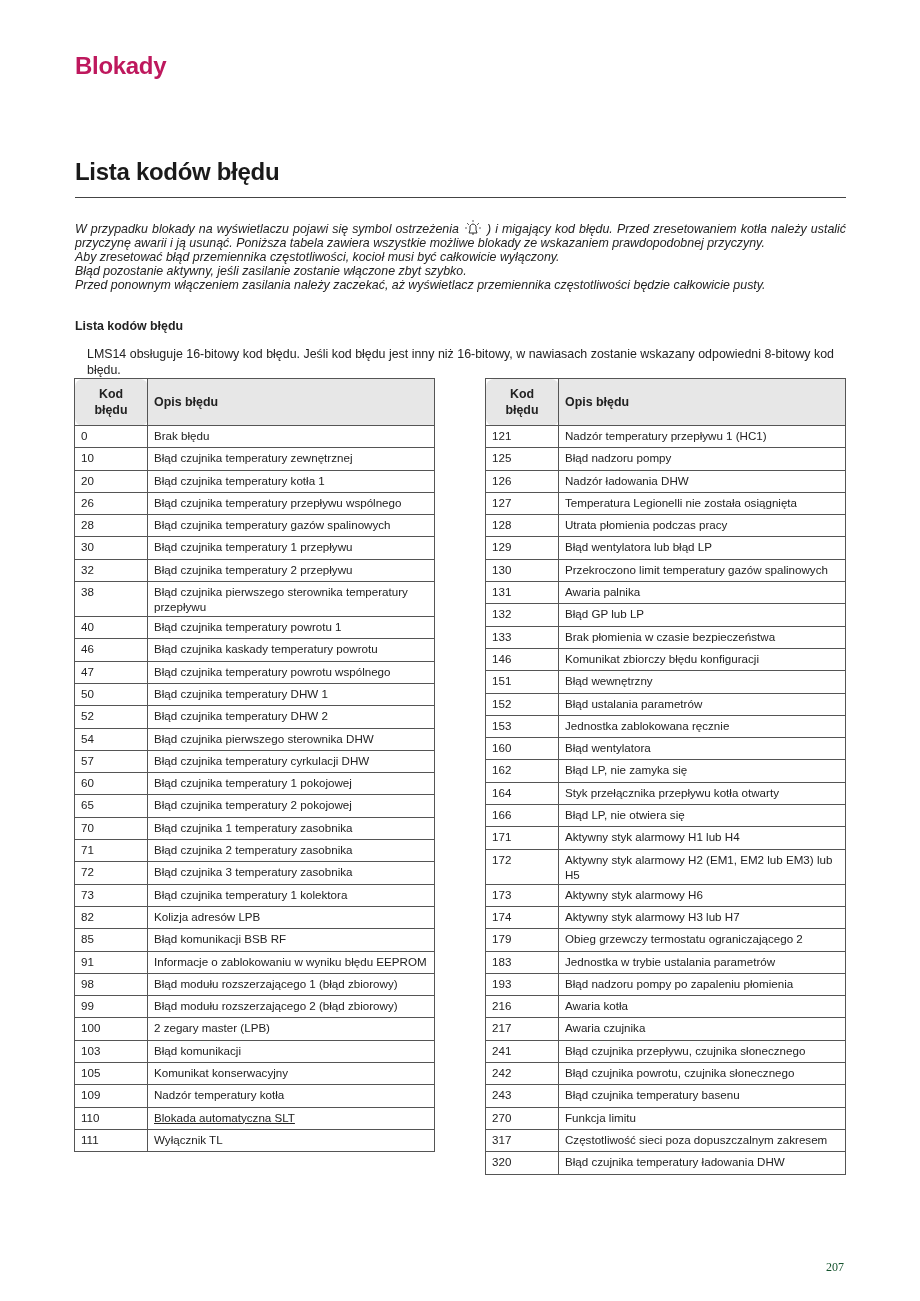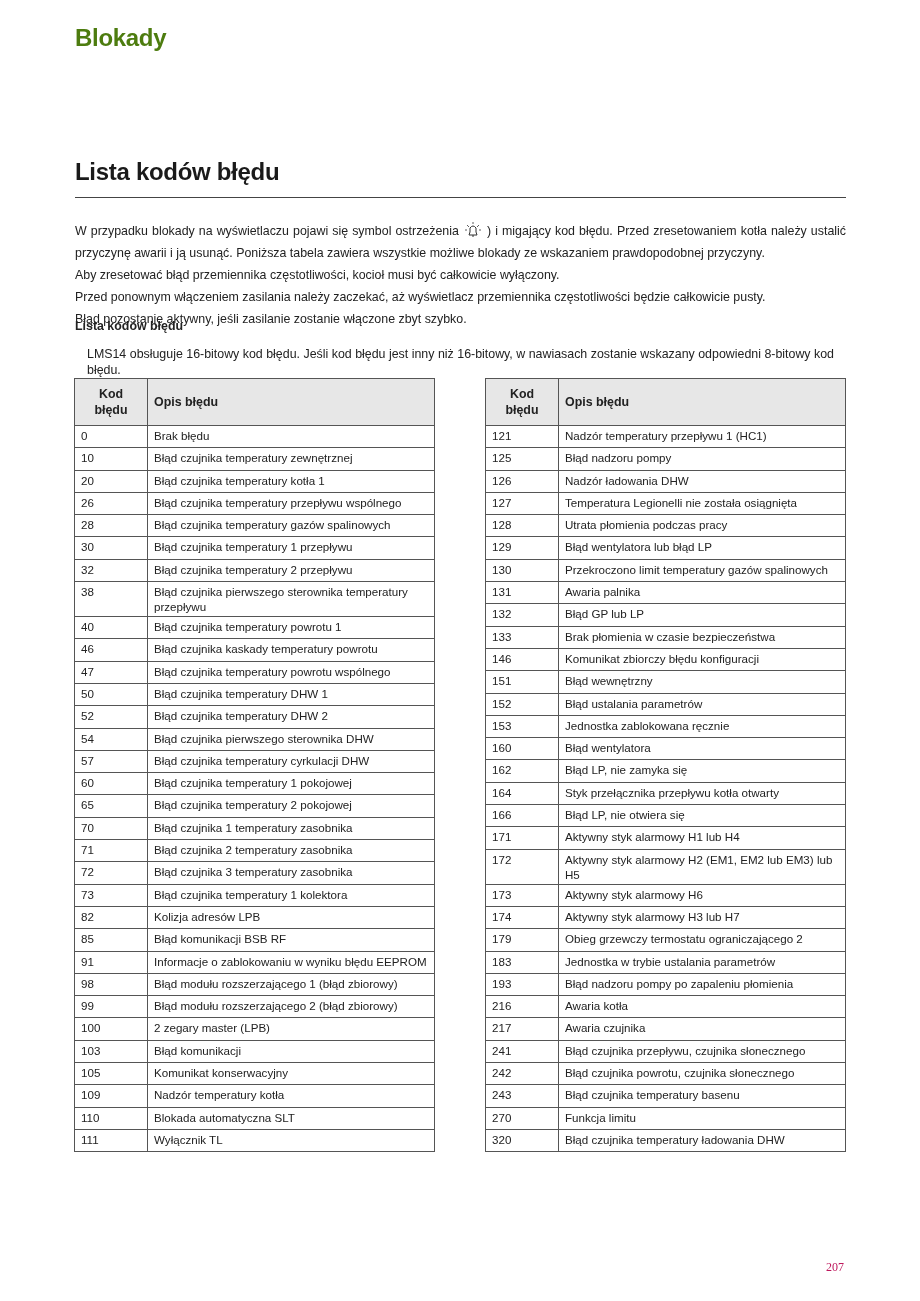--- a/index.html
+++ b/index.html
@@ -1,33 +1,33 @@
 <!DOCTYPE html>
 <html><head>
   <meta charset="utf-8">
   <style>
     html, body { margin: 0; padding: 0; background: #ffffff; }
     body {
       width: 920px; height: 1301px; position: relative; overflow: hidden;
       font-family: "Liberation Sans", sans-serif; color: #222;
     }
     .h1 {
-      position: absolute; left: 75px; top: 24px;
-      font-size: 24px; font-weight: bold; color: #4d7c0f; letter-spacing: -0.3px;
+      position: absolute; left: 75px; top: 52px;
+      font-size: 24px; font-weight: bold; color: #be185d; letter-spacing: -0.3px;
     }
     .h2 {
       position: absolute; left: 75px; top: 158px;
       font-size: 24px; font-weight: bold; color: #1a1a1a; letter-spacing: -0.3px;
     }
     .rule {
       position: absolute; left: 75px; top: 197px; width: 771px; height: 1px; background: #444;
     }
     .intro {
       position: absolute; left: 75px; top: 220px; width: 771px;
-      font-size: 12.4px; line-height: 22px; color: #222; text-align: justify;
+      font-size: 12.4px; line-height: 14px; color: #222; text-align: justify; font-style: italic;
     }
     .intro p { margin: 0; }
     .warn { display: inline-block; width: 20px; height: 16px; vertical-align: -3px; }
     .sub {
       position: absolute; left: 75px; top: 318px; width: 771px;
       font-size: 12.4px; line-height: 16px; color: #222;
     }
     .sub .t { font-weight: bold; }
     .sub p { margin: 12px; text-align: justify; }
     table.codes {
@@ -37,25 +37,25 @@
     table.codes.left { left: 74px; width: 361px; }
     table.codes.right { left: 485px; width: 361px; }
     table.codes th, table.codes td {
       border: 1px solid #555; padding: 2px 6px; text-align: left; vertical-align: top;
       line-height: 15px;
     }
     table.codes th {
       background: #e7e7e7; font-weight: bold; font-size: 12.4px; height: 42px; vertical-align: middle;
       line-height: 16px;
     }
-    table.codes th.c1 { text-align: center; width: 60px; }
+    table.codes th.c1 { text-align: center; width: 60px; border-radius: 8px; }
     table.codes td { height: 17.3px; }
     table.codes td.code { width: 60px; }
     .page-num {
-      position: absolute; left: 826px; top: 1260px; font-size: 12px; color: #be185d;
+      position: absolute; left: 826px; top: 1260px; font-size: 12px; color: #14532d;
       font-family: "Liberation Serif", serif;
     }
   </style>
 </head>
 <body>
 
 <div class="h1">Blokady</div>
 <div class="h2">Lista kodów błędu</div>
 <div class="rule"></div>
 
@@ -63,22 +63,22 @@
   <p><span>W przypadku blokady na wyświetlaczu pojawi się symbol ostrzeżenia </span><span class="warn"><svg width="20" height="16" viewBox="0 0 20 16">
           <path d="M6 13 L7 10 L7 6 Q10 2 13 6 L13 10 L14 13 Z" fill="none" stroke="#333" stroke-width="1"></path>
           <line x1="9" y1="14" x2="11" y2="14" stroke="#333" stroke-width="1"></line>
           <line x1="10" y1="0" x2="10" y2="2" stroke="#333" stroke-width="0.8"></line>
           <line x1="4" y1="3" x2="6" y2="5" stroke="#333" stroke-width="0.8"></line>
           <line x1="16" y1="3" x2="14" y2="5" stroke="#333" stroke-width="0.8"></line>
           <line x1="2" y1="8" x2="4" y2="8" stroke="#333" stroke-width="0.8"></line>
           <line x1="16" y1="8" x2="18" y2="8" stroke="#333" stroke-width="0.8"></line>
         </svg></span><span> ) i migający kod błędu. Przed zresetowaniem kotła należy ustalić przyczynę awarii i ją usunąć. Poniższa tabela zawiera wszystkie możliwe blokady ze wskazaniem prawdopodobnej przyczyny.</span></p>
   <p>Aby zresetować błąd przemiennika częstotliwości, kocioł musi być całkowicie wyłączony.</p>
+  <p>Błąd pozostanie aktywny, jeśli zasilanie zostanie włączone zbyt szybko.</p>
   <p>Przed ponownym włączeniem zasilania należy zaczekać, aż wyświetlacz przemiennika  częstotliwości będzie całkowicie pusty.</p>
-  <p>Błąd pozostanie aktywny, jeśli zasilanie zostanie włączone zbyt szybko.</p>
 </div>
 
 <div class="sub">
   <div class="t">Lista kodów błędu</div>
   <p>LMS14 obsługuje 16-bitowy kod błędu. Jeśli kod błędu jest inny niż 16-bitowy, w nawiasach zostanie wskazany odpowiedni 8-bitowy kod błędu.</p>
 </div>
 
 <table class="codes left">
   <thead>
     <tr>
@@ -202,21 +202,21 @@
       <tr>
         <td class="code">105</td>
         <td>Komunikat konserwacyjny</td>
       </tr>
       <tr>
         <td class="code">109</td>
         <td>Nadzór temperatury kotła</td>
       </tr>
       <tr>
         <td class="code">110</td>
-        <td style="">Blokada automatyczna  SLT</td>
+        <td style=" text-decoration: underline;">Blokada automatyczna  SLT</td>
       </tr>
       <tr>
         <td class="code">111</td>
         <td>Wyłącznik TL</td>
       </tr>
     </tbody>
 </table>
 
 <table class="codes right">
   <thead>
@@ -344,19 +344,23 @@
       </tr>
       <tr>
         <td class="code">243</td>
         <td>Błąd czujnika temperatury basenu</td>
       </tr>
       <tr>
         <td class="code">270</td>
         <td>Funkcja limitu</td>
       </tr>
       <tr>
+        <td class="code">317</td>
+        <td>Częstotliwość sieci poza dopuszczalnym zakresem</td>
+      </tr>
+      <tr>
         <td class="code">320</td>
         <td>Błąd czujnika temperatury ładowania DHW</td>
       </tr>
     </tbody>
 </table>
 
 <div class="page-num">207</div>
 
 </body></html>

